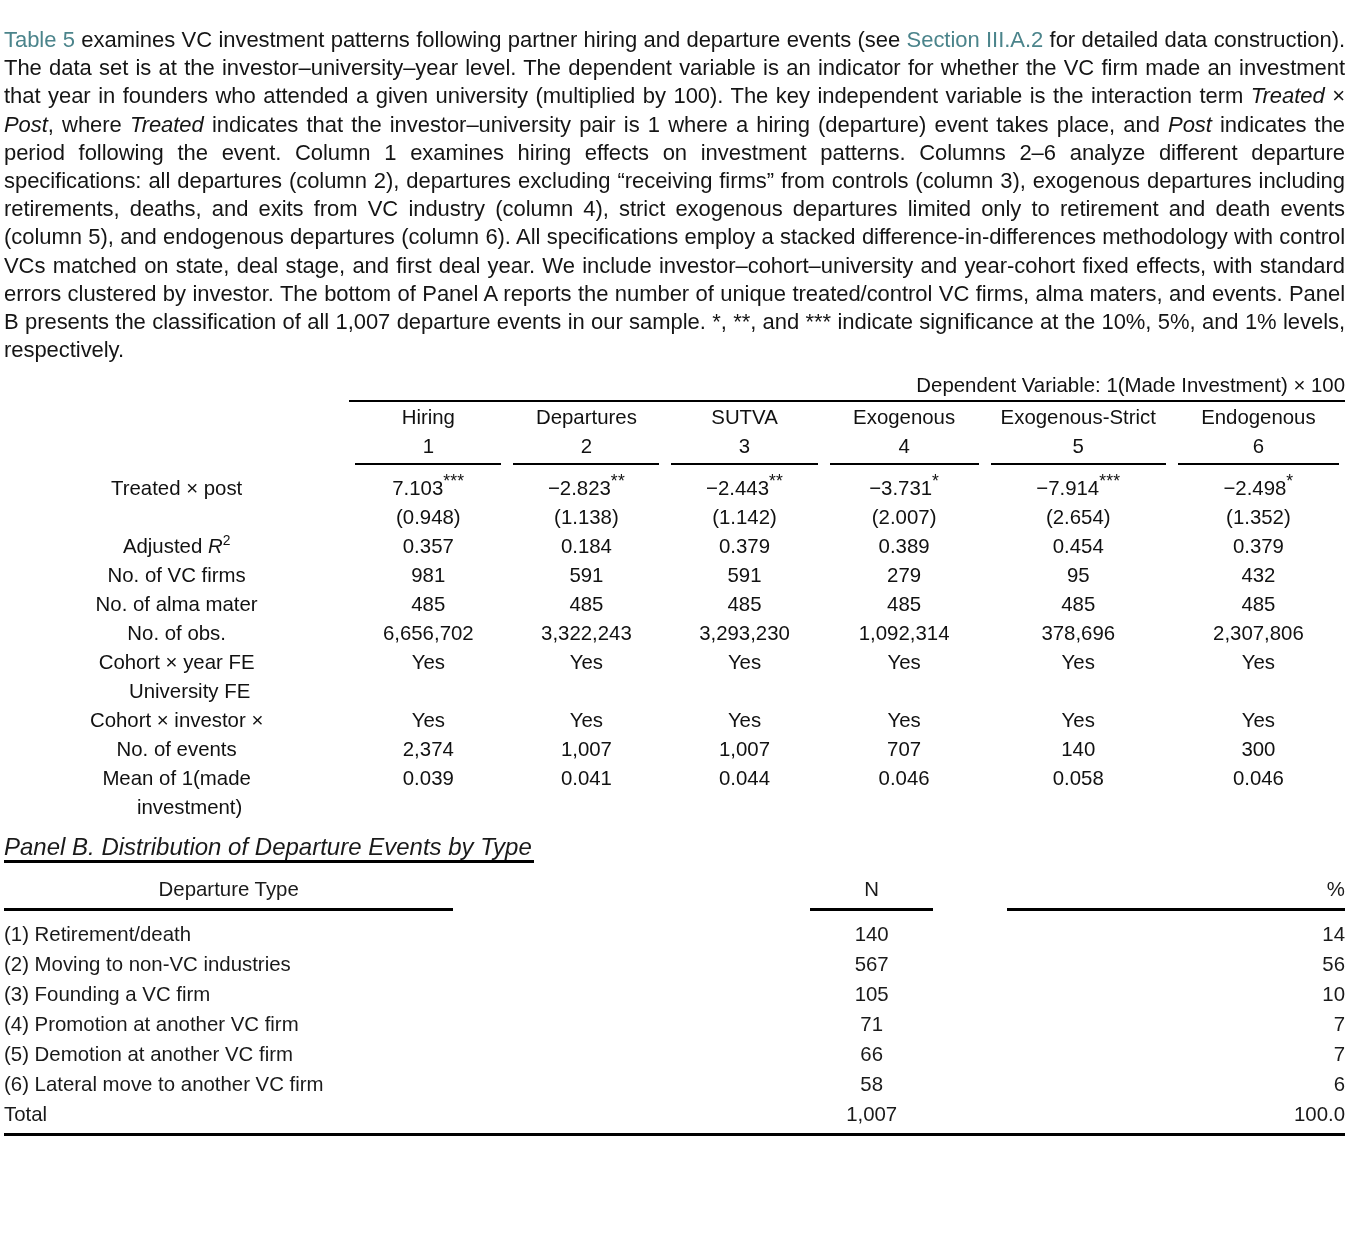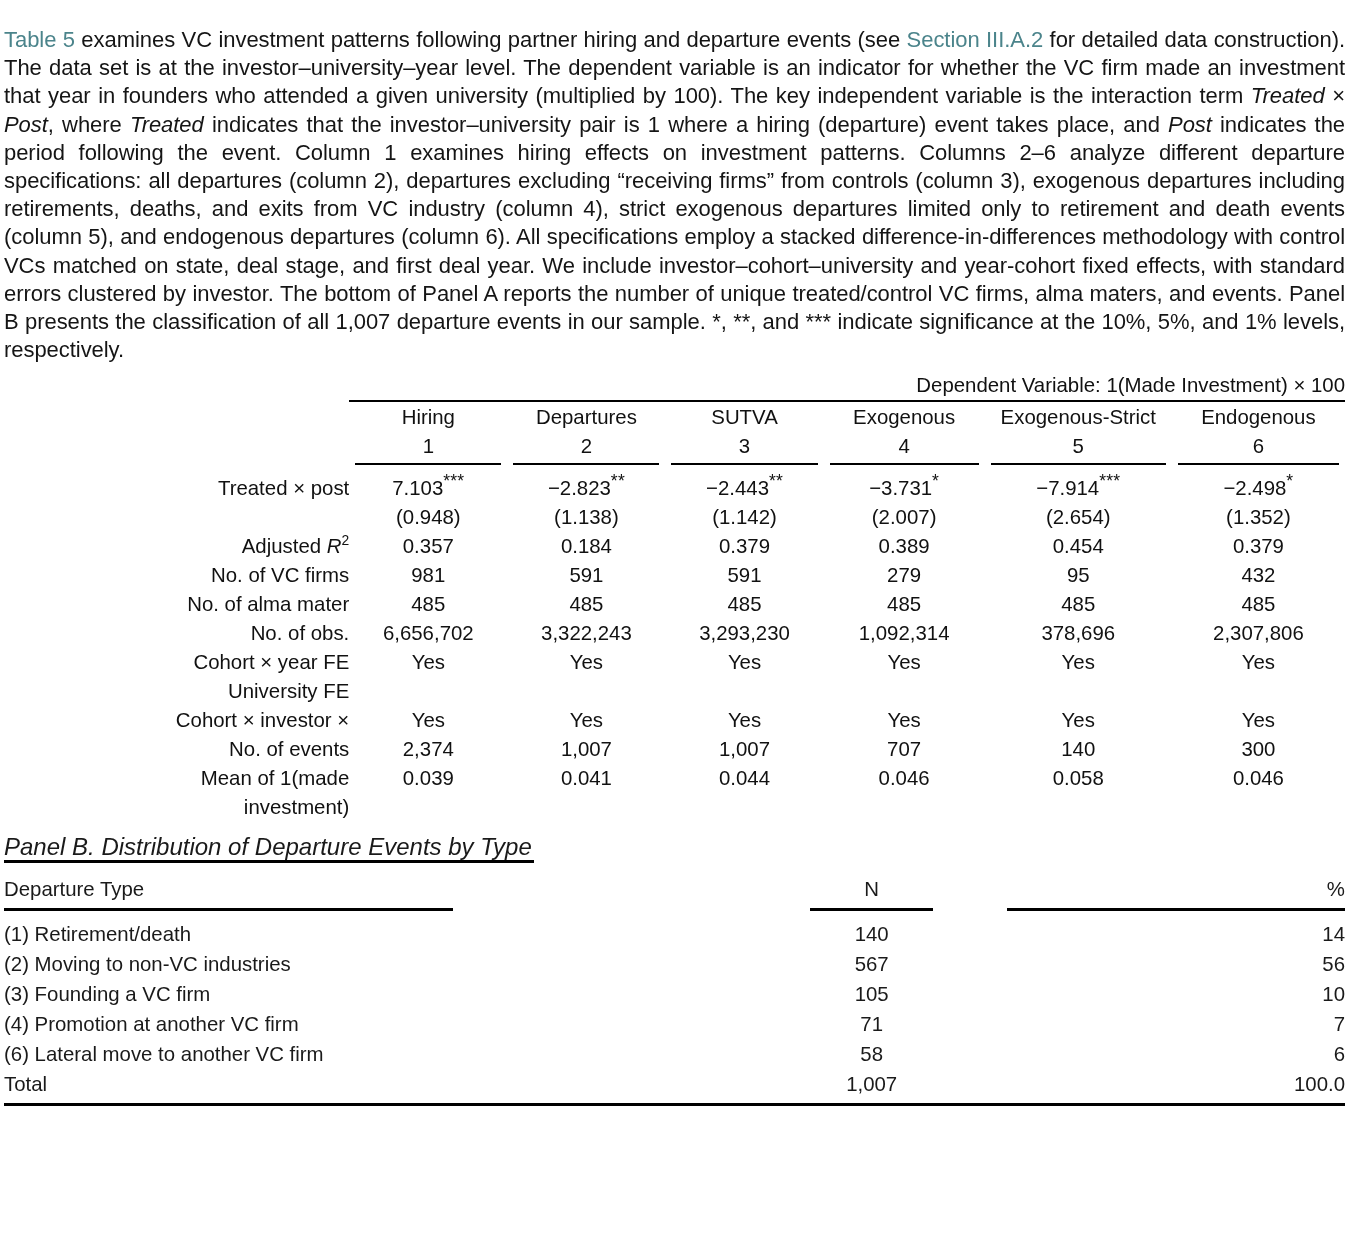--- a/index.html
+++ b/index.html
@@ -44,21 +44,21 @@
   }
   table.tbl td, table.tbl th {
     padding: 0;
     font-weight: normal;
     vertical-align: baseline;
   }
 
   
   .panelA { margin-top: 6px; }
   .rowlabel {
-    text-align: right;
+    text-align: center;
     white-space: nowrap;
     padding-right: 6px;
   }
   .num {
     text-align: center;
     white-space: nowrap;
   }
   .lineheight-std td { height: 29px; line-height: 29px; }
 
   
@@ -114,21 +114,21 @@
   .panelB-title-wrap { padding-bottom: 2px; }
 
   table.tblB {
     border-collapse: collapse;
     width: 100%;
     font-size: 20.4px;
     margin-top: 9px;
   }
   table.tblB td, table.tblB th { padding: 0; font-weight: normal; }
   .bh-type {
-    text-align: left;
+    text-align: center;
     line-height: 30px;
     margin-top: 12px;
   }
   .bh-type .ul, .bh-n .ul, .bh-p .ul {
     border-bottom: 3px solid #000;
     height: 0;
     margin-top: 4px;
   }
   .bh-n { text-align: center; line-height: 30px; }
   .bh-p { text-align: right;  line-height: 30px; }
@@ -374,20 +374,26 @@
       <td class="b-n">105</td>
       <td class="b-p">10</td>
     </tr>
     <tr class="brow">
       <td class="b-label">(4) Promotion at another VC firm</td>
       <td></td>
       <td class="b-n">71</td>
       <td class="b-p">7</td>
     </tr>
     <tr class="brow">
+      <td class="b-label">(5) Demotion at another VC firm</td>
+      <td></td>
+      <td class="b-n">66</td>
+      <td class="b-p">7</td>
+    </tr>
+    <tr class="brow">
       <td class="b-label">(6) Lateral move to another VC firm</td>
       <td></td>
       <td class="b-n">58</td>
       <td class="b-p">6</td>
     </tr>
     <tr class="brow">
       <td class="b-label">Total</td>
       <td></td>
       <td class="b-n">1,007</td>
       <td class="b-p">100.0</td>

